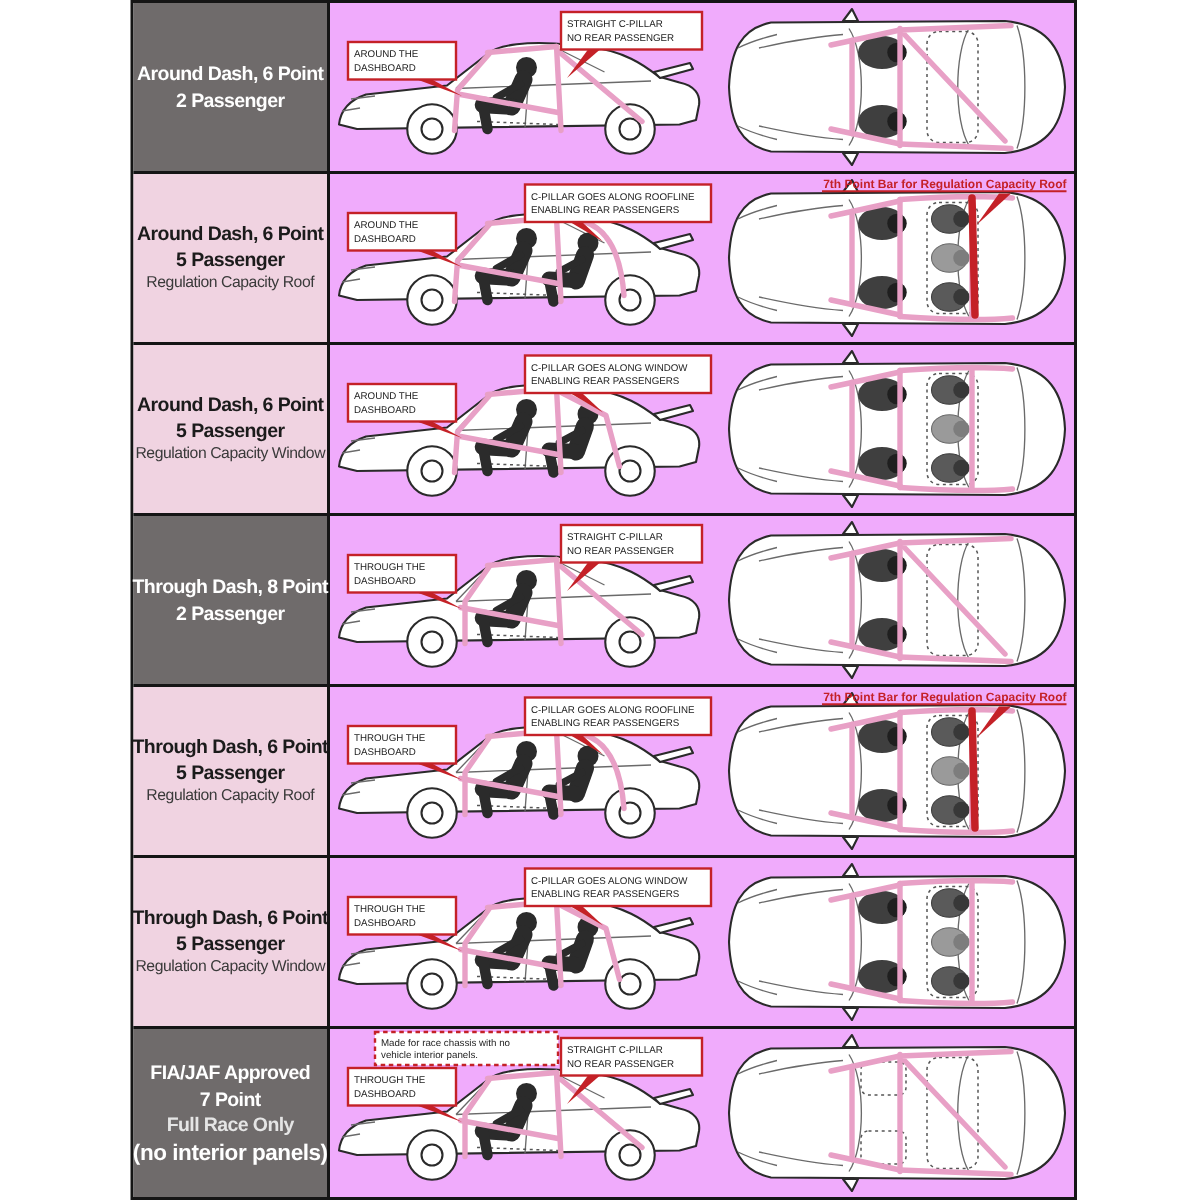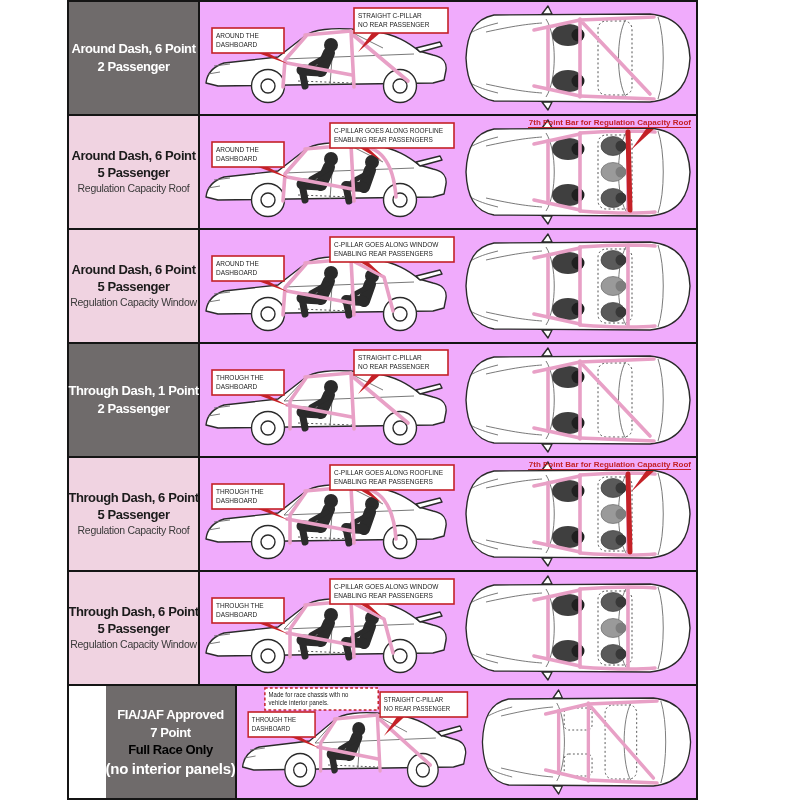--- a/index.html
+++ b/index.html
@@ -1,34 +1,34 @@
 <!DOCTYPE html>
 <html><head>
 <meta charset="utf-8">
 <style>
   html,body{margin:0;padding:0;background:#fff;}
   body{width:800px;height:800px;position:relative;font-family:"Liberation Sans",sans-serif;}
   .table{
-    position:absolute;left:67px;top:0;width:631px;height:800px;
+    position:absolute;left:87px;top:0;width:631px;height:800px;
     border:2px solid #151515;box-sizing:border-box;
     display:flex;flex-direction:column;background:#fff;
   }
   .row{flex:1 1 0;display:flex;border-bottom:2px solid #151515;min-height:0;}
-  .row:last-child{border-bottom:none;padding-left:37px;}
+  .row:last-child{border-bottom:none;}
   .label{
     width:131px;flex:0 0 131px;border-right:2px solid #151515;
     display:flex;flex-direction:column;align-items:center;justify-content:center;
     text-align:center;padding:2px;box-sizing:border-box;gap:1px;
   }
   .label.gray,.label.fia{background:#6f6b6b;color:#ffffff;}
   .label.pink{background:#f0d3e1;color:#1b1b1b;}
   .label .l1,.label .l2{font-size:13px;font-weight:700;letter-spacing:-0.4px;line-height:1.25;white-space:nowrap;}
   .label .l3{font-size:10.5px;font-weight:400;letter-spacing:-0.3px;line-height:1.3;white-space:nowrap;}
   .label.pink .l3{color:#3a3a3a;}
-  .label.fia .l3{font-size:13px;font-weight:700;letter-spacing:-0.4px;color:#000000;}
+  .label.fia .l3{font-size:13px;font-weight:700;letter-spacing:-0.4px;color:#e5e5e5;}
   .label .l4{font-size:15px;font-weight:700;letter-spacing:-0.3px;white-space:nowrap;}
   .art{flex:1;position:relative;display:flex;background:#f0abfc;overflow:hidden;justify-content:space-between;}
   svg.side{width:256px;height:100%;}
   svg.top{width:238px;height:100%;}
   
   .outline{stroke:#2a2a2a;stroke-width:1.4;fill:#fff;stroke-linejoin:round;}
   .thin{stroke:#6a6a6a;stroke-width:0.9;fill:none;}
   .cage{stroke:#e8a0c6;stroke-width:3.6;fill:none;stroke-linecap:round;stroke-linejoin:round;}
   .redbar{stroke:#c42127;stroke-width:5;fill:none;stroke-linecap:round;}
   .red-shape{fill:#c42127;}
@@ -429,21 +429,21 @@
           <text class="red-label-text" x="233" y="9" text-anchor="end"></text>
           <path class="redline" d="M70,11.5 L233,11.5"></path>
           <polygon class="red-shape" points="188,13 196,13 173,34"></polygon>
         </g>
       </svg>
 
     </div>
   </div>
     <div class="row">
     <div class="label gray">
-      <div class="l1">Through Dash, 1 Point</div>
+      <div class="l1">Through Dash, 8 Point</div>
       <div class="l2">2 Passenger</div>
 
     </div>
     <div class="art">
 
       <svg class="side" viewBox="0 0 256 112" preserveAspectRatio="none">
 
         <g>
           <path class="outline" d="M6,81 C7,72 12,65 24,61 L78,55 L105,34 C113,27 134,26 150,27 L172,29 C196,32 209,41 219,49 L233,53 C243,55 247,61 246,68 L244,78 L233,81 L18,84 Z"></path>
           <path class="outline" d="M216,46 L240,40 L242,44 L220,50 Z"></path>

